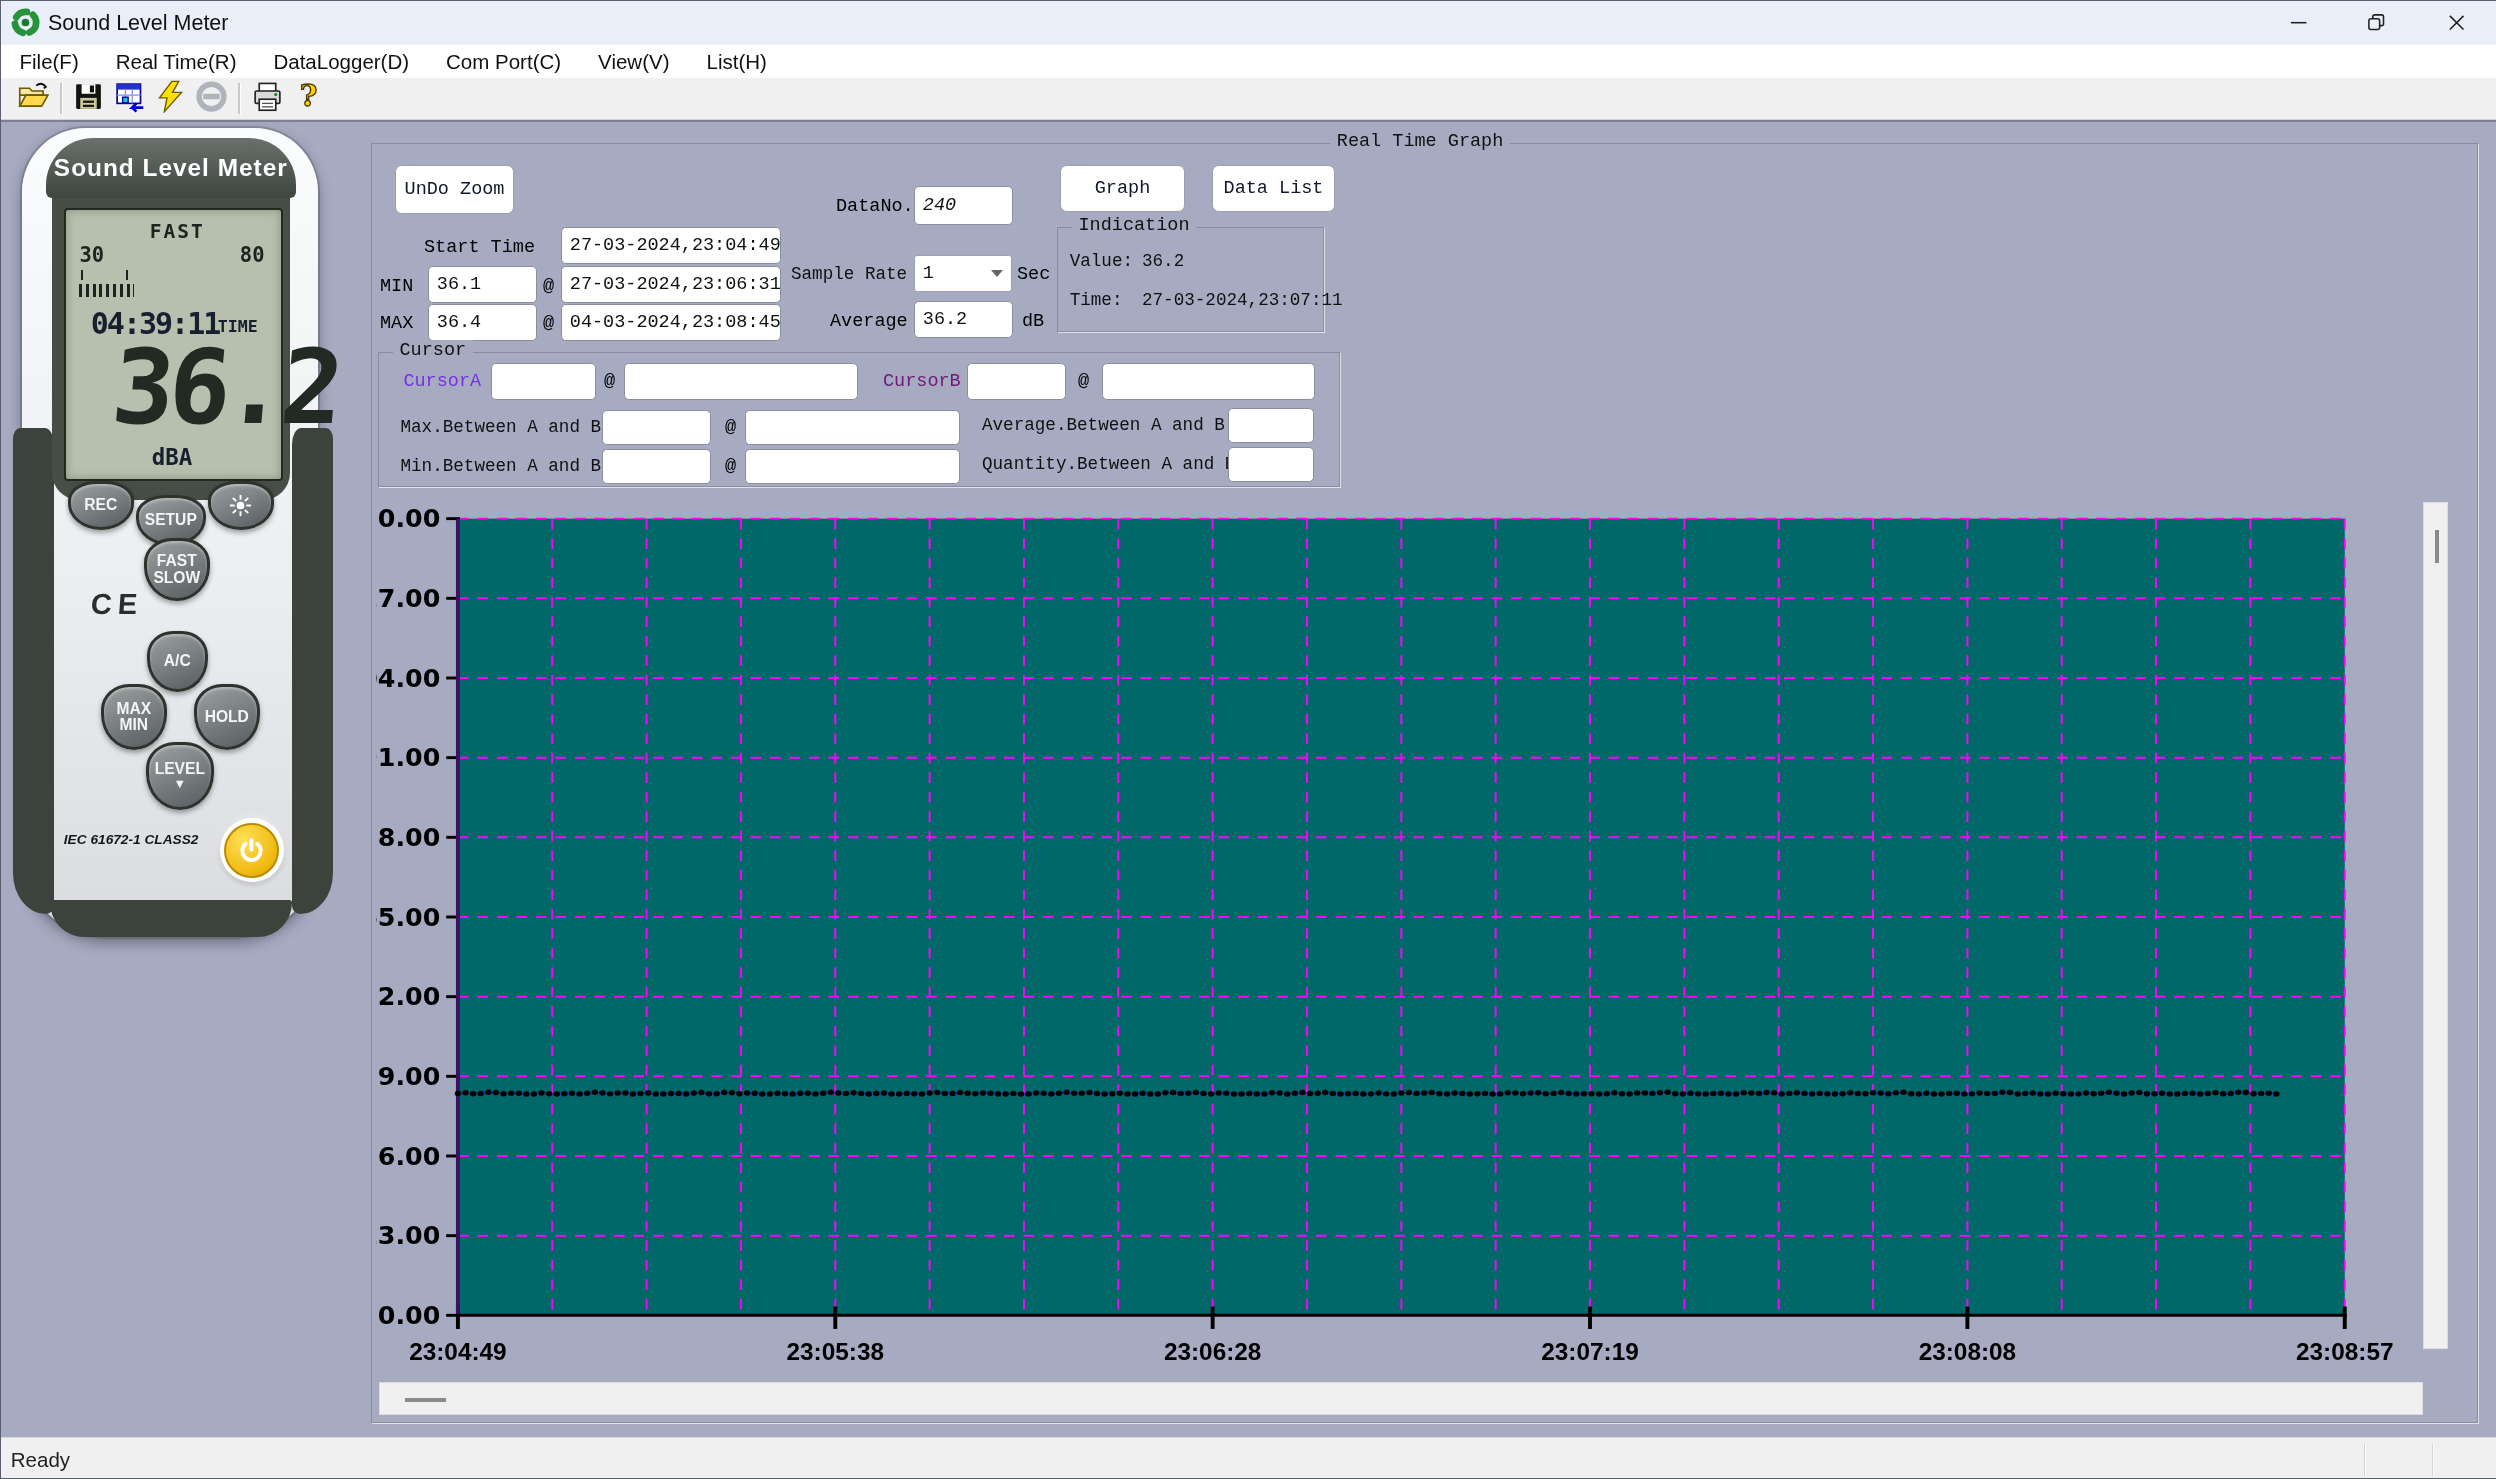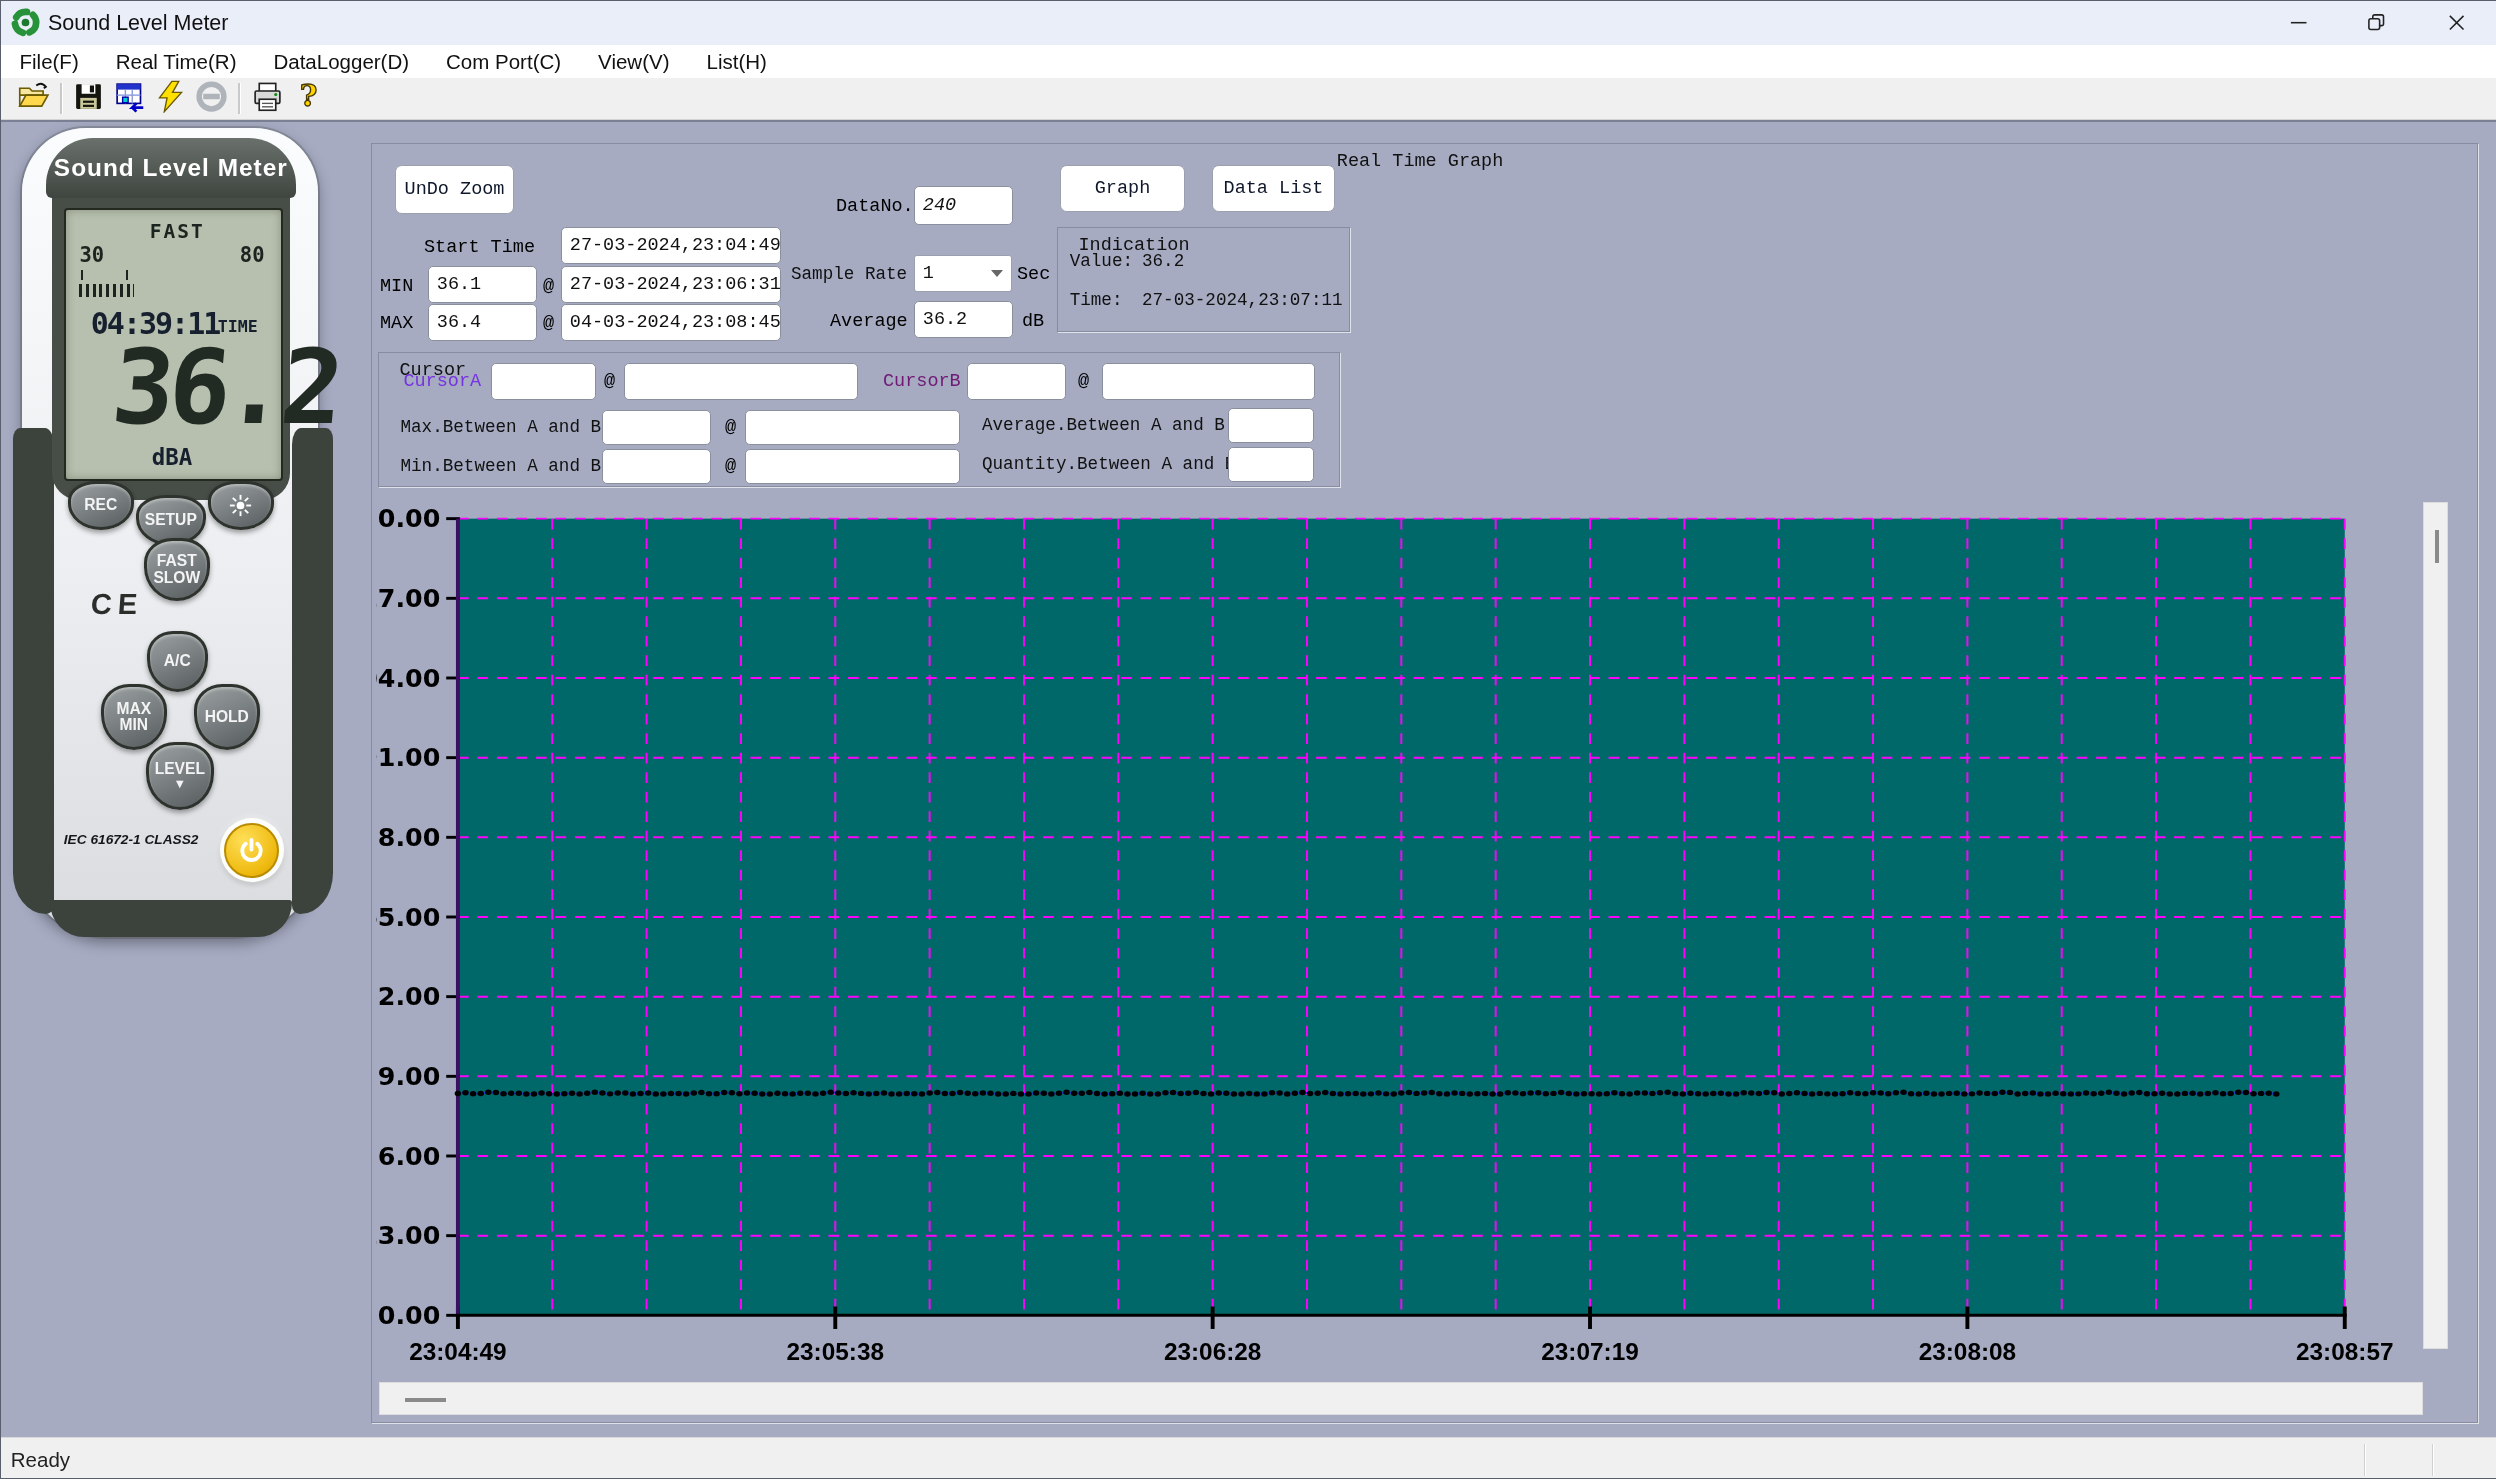--- a/index.html
+++ b/index.html
@@ -15,21 +15,21 @@
   .toolbar{left:0;top:77px;width:2497px;height:42px;background:#f0f0f0;border-bottom:1px solid #d4d4d4;display:flex;align-items:center;padding-left:11.7px;}
   .tb-btn{width:41px;height:37px;display:flex;align-items:center;justify-content:center;}
   .tb-sep{width:2px;height:31px;background:#c9c9c9;border-right:1px solid #fff;margin:0 5.9px;}
   .statusbar{left:0;top:1436px;width:2497px;height:44px;background:#f0f0f0;border-top:1px solid #d8d8d8;display:flex;align-items:center;}
   .status-text{font:400 20.5px "Liberation Sans",sans-serif;color:#222;margin-left:9.8px;}
   .status-sep{position:absolute;top:5.9px;width:1px;height:32px;background:#d0d0d0;border-right:1px solid #fff;}
   .client-topline{left:0;top:119px;width:2497px;height:2px;background:#7c8094;}
   
   .groupbox{border:1px solid #878ca2;box-shadow:1px 1px 0 rgba(255,255,255,.65);}
   .legend{position:absolute;top:-12.7px;left:13.7px;background:#a6abc2;padding:0 6.8px;
-          font:400 18.5px "Liberation Mono",monospace;color:#111;white-space:nowrap;margin-top:20px;}
+          font:400 18.5px "Liberation Mono",monospace;color:#111;white-space:nowrap;}
   .mlbl{font:400 18.5px "Liberation Mono",monospace;color:#000000;white-space:nowrap;}
   .mlbl-sm{font:400 17.6px "Liberation Mono",monospace;color:#111;white-space:nowrap;}
   .field{background:#fff;border:1px solid #8a8f9d;border-radius:4.9px;
          font:400 18.5px "Liberation Mono",monospace;color:#111;display:flex;align-items:center;padding-left:7.8px;white-space:nowrap;overflow:hidden;}
   .wbtn{background:#fff;border:1px solid #9aa0ae;border-radius:6.8px;display:flex;align-items:center;justify-content:center;
         font:400 18.5px "Liberation Mono",monospace;color:#0f172a;cursor:default;}
   .combo{background:#fff;border:1px solid #9aa0ae;border-radius:2.9px;display:flex;align-items:center;padding-left:7.8px;
          font:400 18.5px "Liberation Mono",monospace;color:#111;}
   .combo-arrow{position:absolute;right:7.8px;top:13.7px;width:0;height:0;border-left:6.8px solid transparent;border-right:6.8px solid transparent;border-top:7.8px solid #666;}
   .scroll{background:#f0f0f0;border:1px solid #dcdcdc;}
@@ -274,21 +274,21 @@
   <div class="abs combo" style="left:913px;top:254px;width:98px;height:37px;">
     <span>1</span>
     <span class="combo-arrow"></span>
   </div>
   <span class="abs mlbl" style="left:1016px;top:263px;">Sec</span>
 
   <span class="abs mlbl" style="left:829px;top:310px;">Average</span>
   <div class="abs field" style="left:913px;top:300px;width:99px;height:37px;">36.2</div>
   <span class="abs mlbl" style="left:1021px;top:310px;">dB</span>
 
-  <div class="abs groupbox" style="left:1056px;top:226px;width:293px;height:105px;">
+  <div class="abs groupbox" style="left:1056px;top:226px;width:267px;height:105px;">
     <span class="legend">Indication</span>
     <span class="abs mlbl-sm" style="left:11.7px;top:23.4px;">Value:</span>
     <span class="abs mlbl-sm" style="left:84px;top:23.4px;">36.2</span>
     <span class="abs mlbl-sm" style="left:11.7px;top:62px;">Time:</span>
     <span class="abs mlbl-sm" style="left:84px;top:62px;">27-03-2024,23:07:11</span>
   </div>
 
   <div class="abs groupbox" style="left:377px;top:351px;width:962px;height:135px;">
     <span class="legend">Cursor</span>
     <span class="abs mlbl cursorA" style="left:24.4px;top:17.6px;">CursorA</span>

